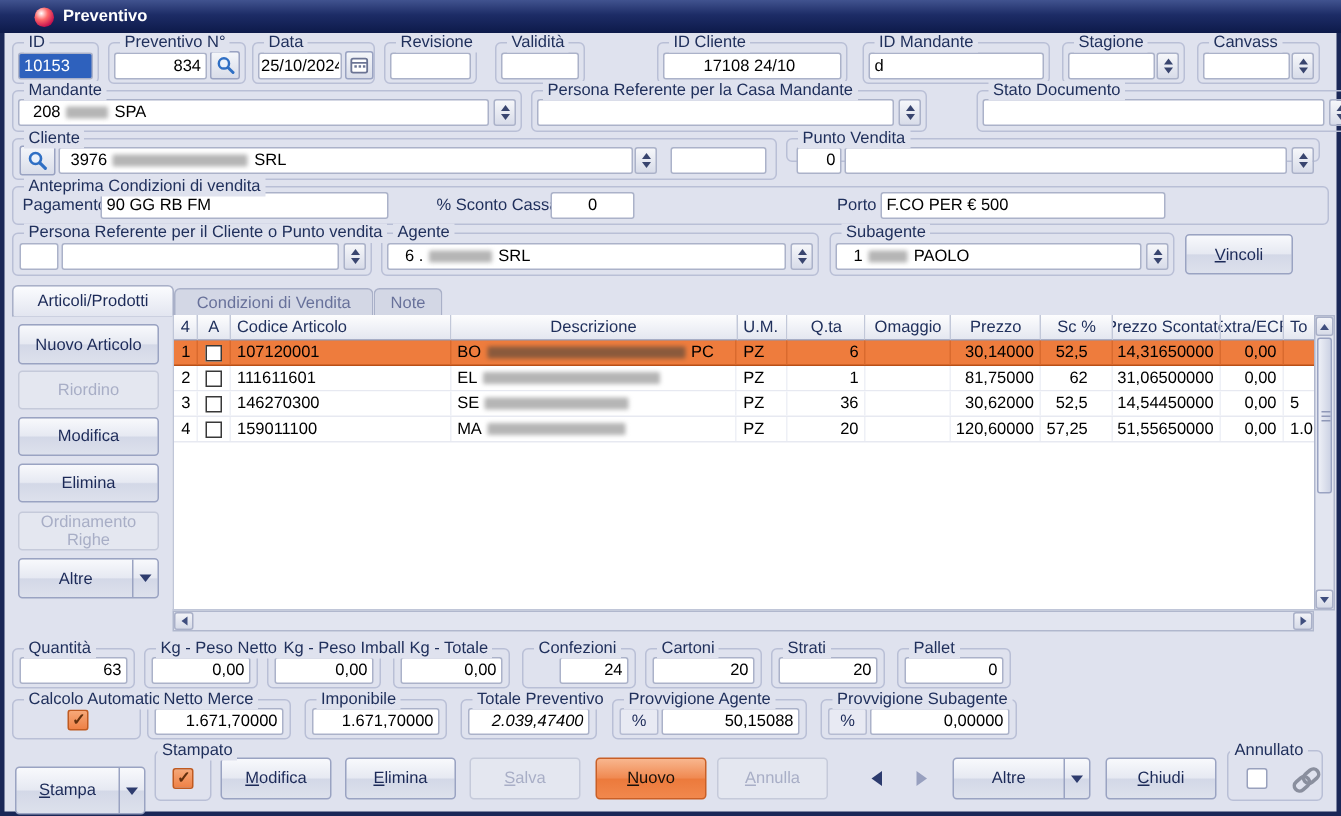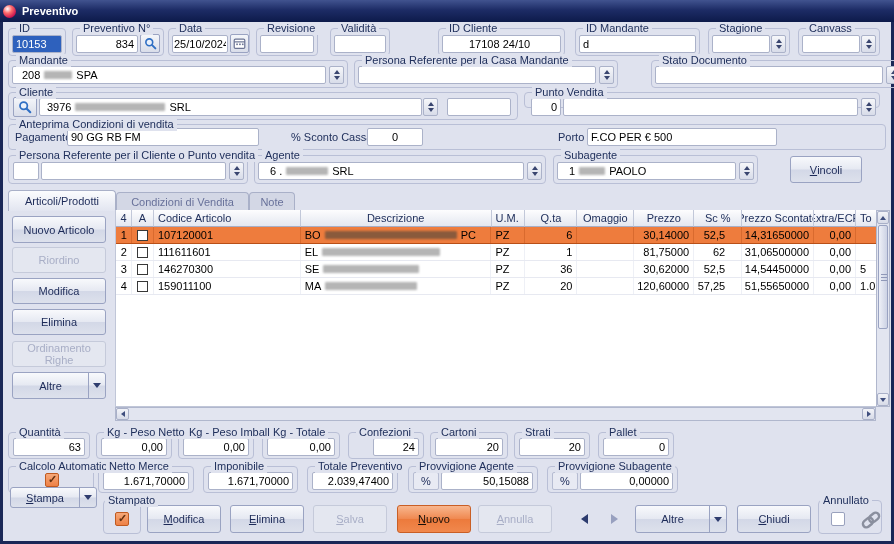--- a/index.html
+++ b/index.html
@@ -1,21 +1,21 @@
 <!DOCTYPE html>
 <html><head>
 <meta charset="utf-8">
 <style>
   html,body{margin:0;padding:0;background:#9aa0b4;}
   *{font-family:"Liberation Sans",sans-serif;}
   .window{position:relative;width:894px;height:544px;background:#dfe2ee;overflow:hidden;
     box-shadow:inset 0 0 0 3px #1a2757;font-size:11px;color:#1c2a58;}
   .titlebar{position:absolute;left:0;top:0;width:894px;height:22px;
     background:linear-gradient(180deg,#41538f 0%,#1d2c66 45%,#0d1a4a 100%);
-    display:flex;align-items:center;gap:6px;padding-left:3px;box-sizing:border-box;}
+    display:flex;align-items:center;gap:6px;padding-left:23px;box-sizing:border-box;}
   .app-icon{width:13px;height:13px;border-radius:50%;
     background:radial-gradient(circle at 35% 30%,#ffffff 0%,#ff6a6a 35%,#c40f4e 75%,#7c0030 100%);}
   .title{color:#ffffff;font-weight:bold;font-size:11px;}
   .grp{position:absolute;border:1px solid #b9bfd6;border-radius:4px;box-sizing:border-box;}
   .glabel{position:absolute;top:-7px;left:7px;background:#dfe2ee;padding:0 3px;
     font-size:11px;line-height:13px;color:#20305c;white-space:nowrap;z-index:2;}
   .inp{position:absolute;background:#fff;border:1px solid #abb2c9;border-radius:2px;
     font-size:11px;color:#000;padding:0 3px;box-sizing:border-box;height:18px;outline:none;}
   div.inp{display:flex;align-items:center;white-space:nowrap;overflow:hidden;}
   .num{text-align:right;}
@@ -236,21 +236,21 @@
     <div class="inp" style="left:3px;top:6px;right:21px">
       <span style="margin-left:8px">6 .</span>
       <span class="redact" style="width:42px"></span>
       <span>SRL</span>
     </div>
     <span class="spin" style="right:3px;top:6px">
         <i class="up"></i>
         <i class="dn"></i>
       </span>
   </div>
-  <div class="grp" style="left:553px;top:155px;width:205px;height:29px">
+  <div class="grp" style="left:553px;top:155px;width:230px;height:29px">
     <span class="glabel">Subagente</span>
     <div class="inp" style="left:3px;top:6px;right:21px">
       <span style="margin-left:8px">1</span>
       <span class="redact" style="width:26px"></span>
       <span>PAOLO</span>
     </div>
     <span class="spin" style="right:3px;top:6px">
         <i class="up"></i>
         <i class="dn"></i>
       </span>
@@ -433,34 +433,34 @@
   <div class="grp" style="left:98px;top:466px;width:96px;height:27px">
     <span class="glabel">Netto Merce</span>
     <input class="inp num" style="left: 4px; top: 5px; right: 4px;" value="1.671,70000">
   </div>
   <div class="grp" style="left:203px;top:466px;width:95px;height:27px">
     <span class="glabel">Imponibile</span>
     <input class="inp num" style="left: 4px; top: 5px; right: 4px;" value="1.671,70000">
   </div>
   <div class="grp" style="left:307px;top:466px;width:91px;height:27px">
     <span class="glabel">Totale Preventivo</span>
-    <input class="inp num" style="left: 4px; top: 5px; right: 4px;" value="2.039,47400">
+    <input class="inp num" style="left: 4px; top: 5px; right: 4px; font-style: italic;" value="2.039,47400">
   </div>
   <div class="grp" style="left:408px;top:466px;width:130px;height:27px">
     <span class="glabel">Provvigione Agente</span>
     <span class="pctbox" style="left:4px;top:5px;width:26px">%</span>
     <input class="inp num" style="left: 32px; top: 5px; right: 4px;" value="50,15088">
   </div>
   <div class="grp" style="left:547px;top:466px;width:131px;height:27px">
     <span class="glabel">Provvigione Subagente</span>
     <span class="pctbox" style="left:4px;top:5px;width:26px">%</span>
     <input class="inp num" style="left: 32px; top: 5px; right: 4px;" value="0,00000">
   </div>
 
-  <button class="btn split" style="left:10px;top:487px;width:87px;height:21px">
+  <button class="btn split" style="left:10px;top:511px;width:87px;height:32px">
     <span class="lbl"><u>S</u>tampa</span>
     <span class="arr">
         <span class="dna"></span>
       </span>
   </button>
   <div class="grp" style="left:103px;top:500px;width:38px;height:34px">
     <span class="glabel" style="left:1px">Stampato</span>
     <span class="cb checked" style="left:11px;top:11px"></span>
   </div>
   <button class="btn" style="left:147px;top:505px;width:74px;height:28px"><u>M</u>odifica</button>

